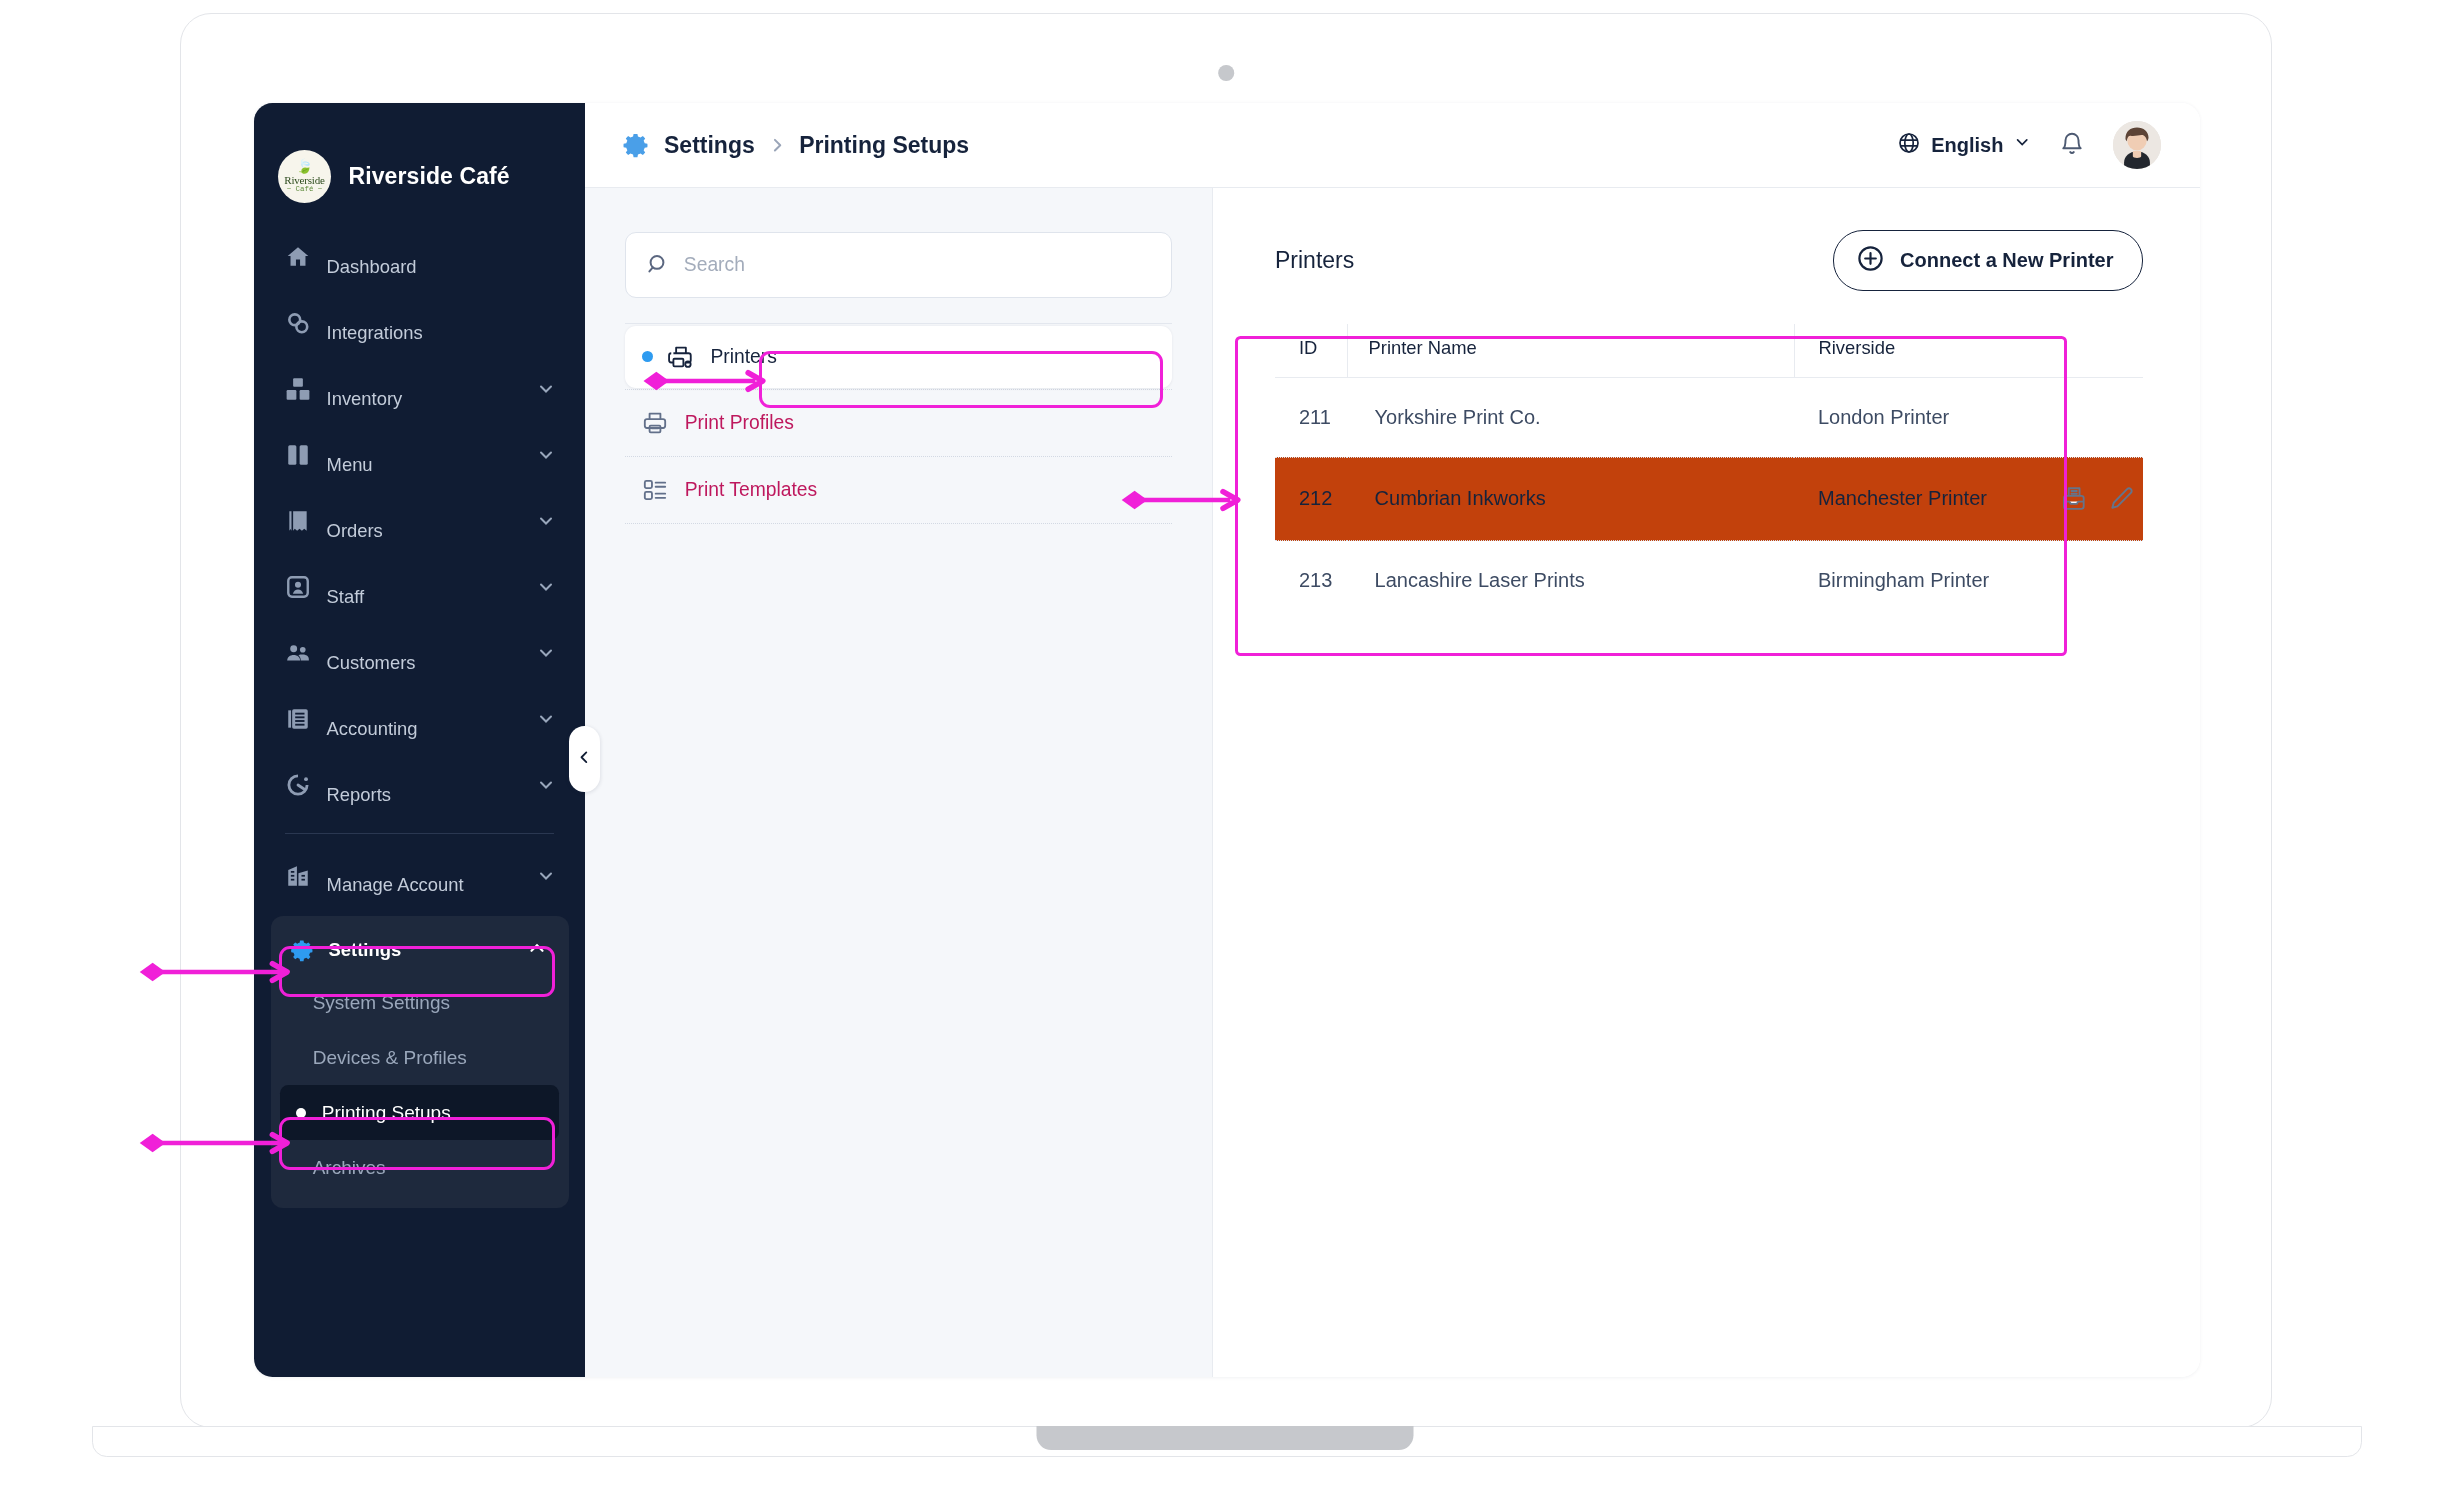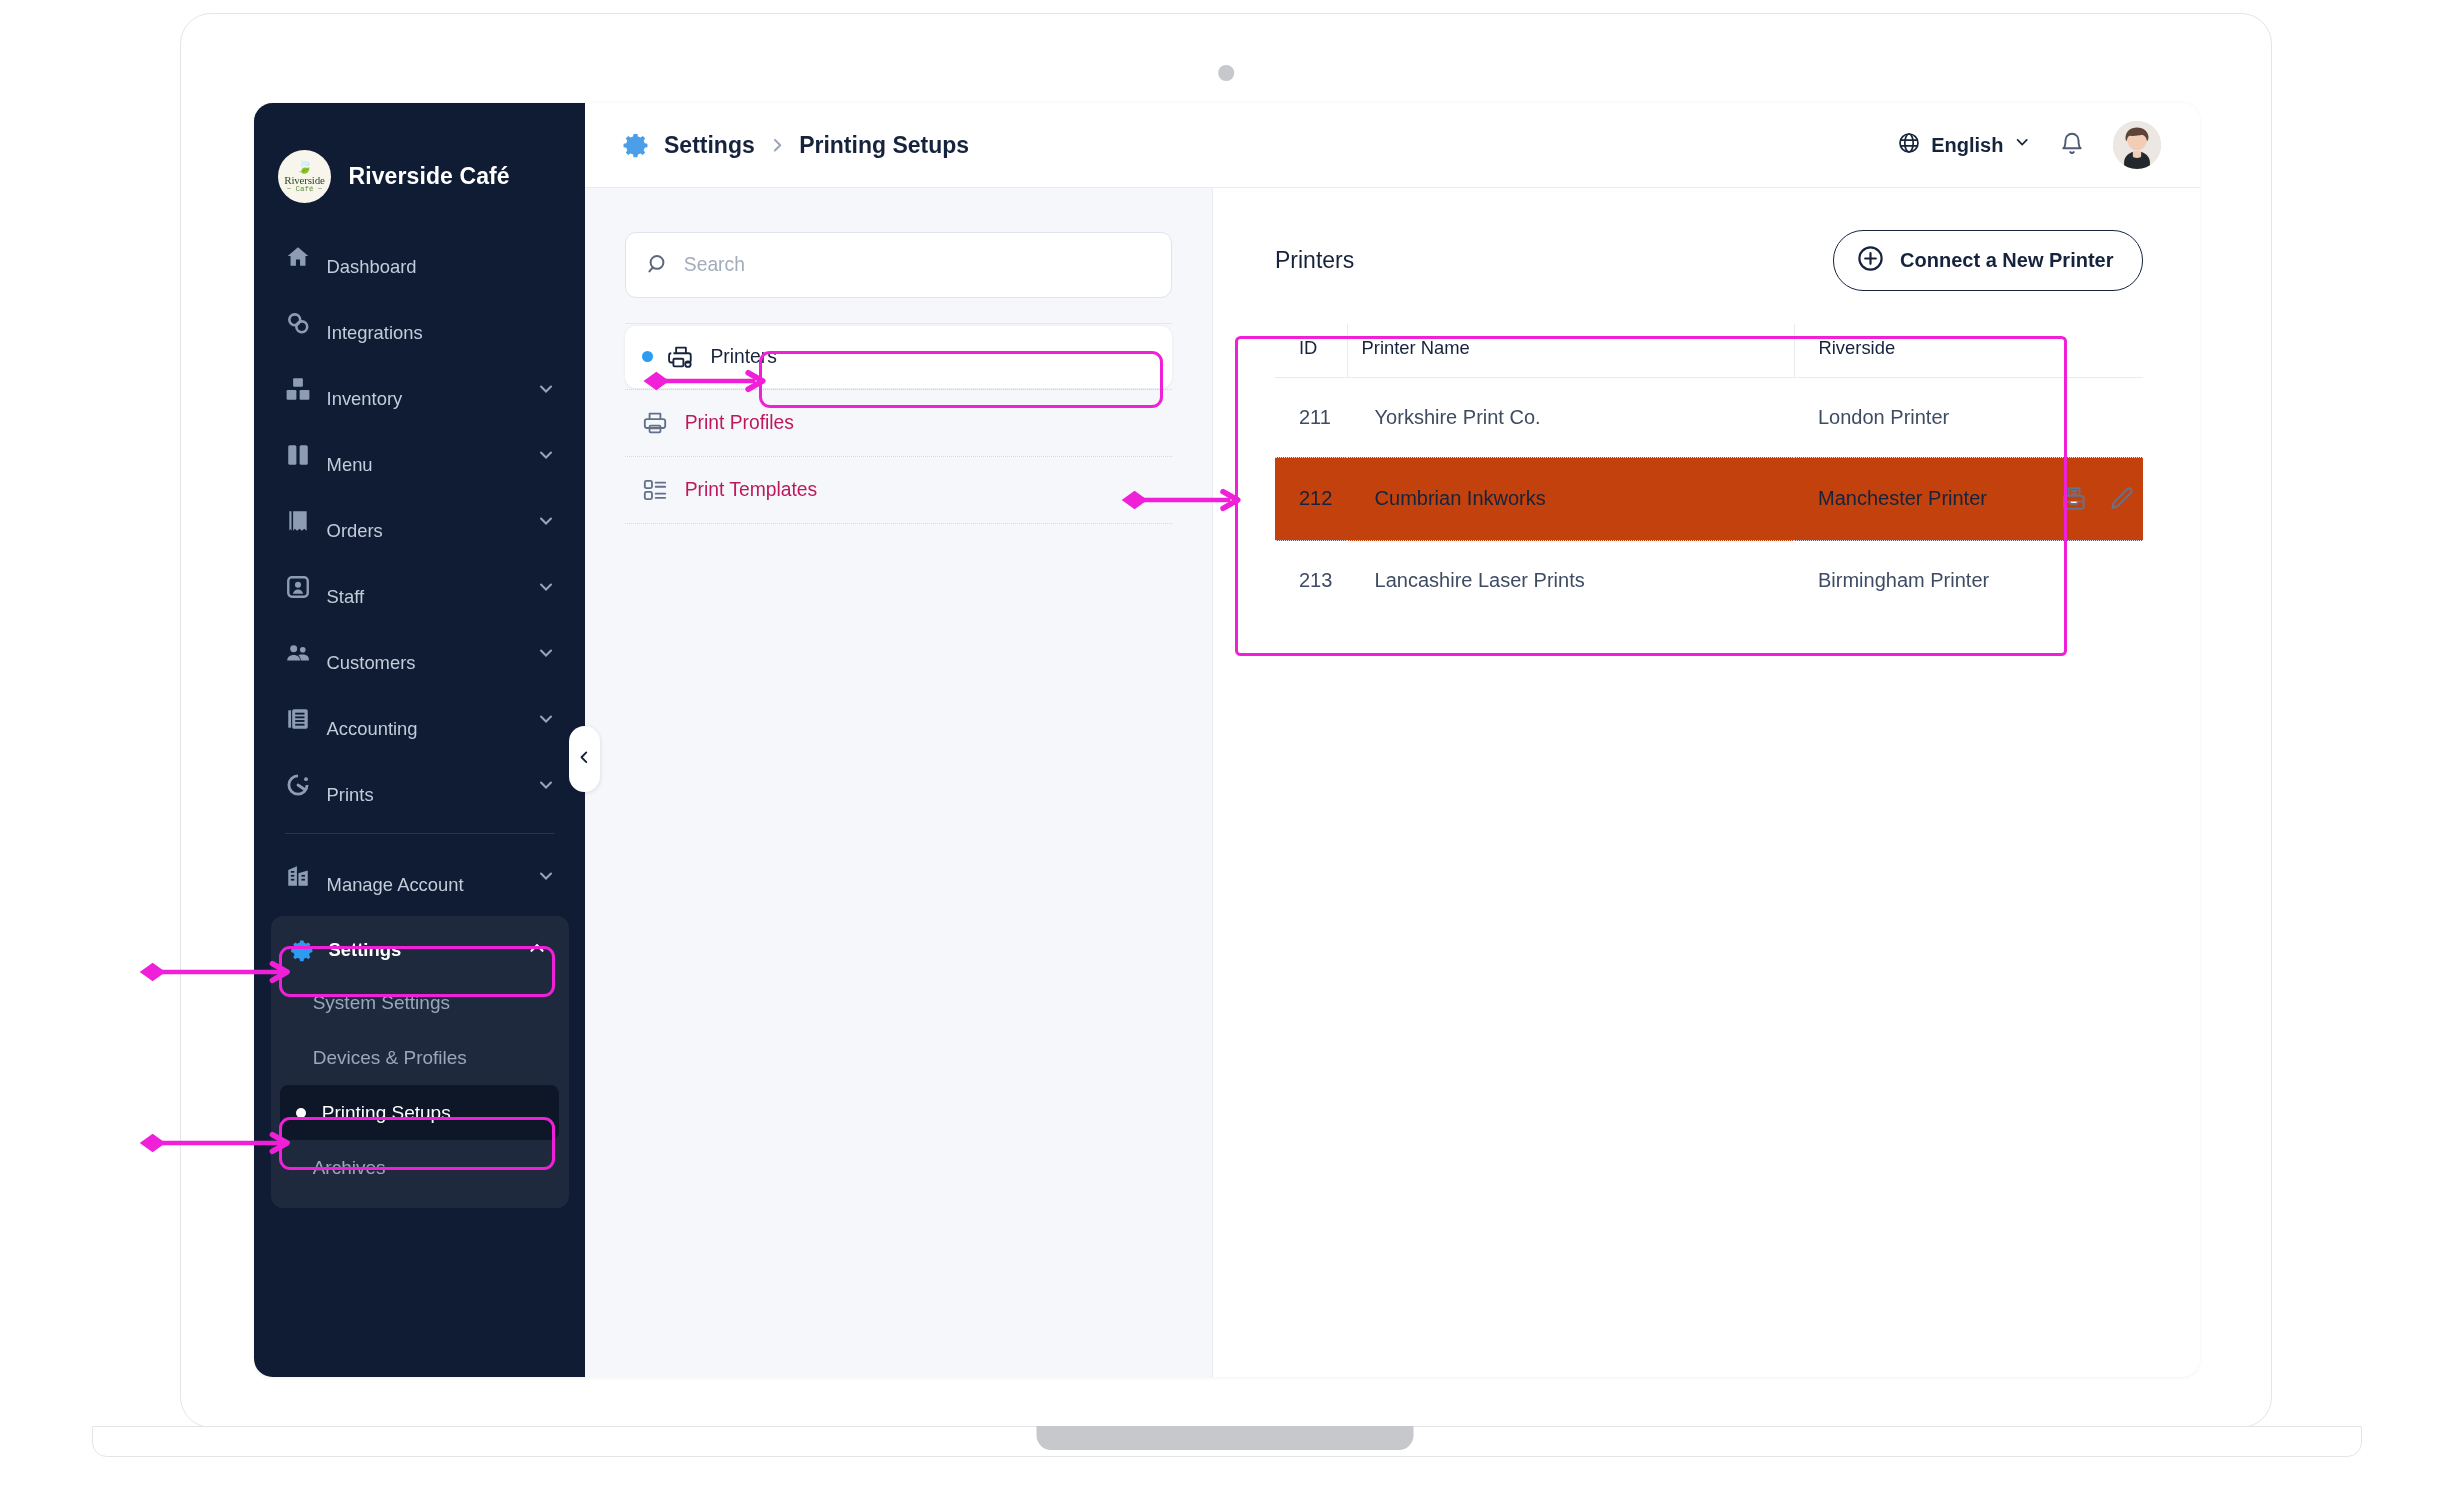--- a/index.html
+++ b/index.html
@@ -282,21 +282,21 @@
   }
 
   table.printers { width: 100%; border-collapse: collapse; }
   table.printers th {
     text-align: left;
     font-size: 18.4px; font-weight: normal; color: #16233c;
     padding: 13px 0 18.4px 0;
     border-bottom: 0.9px solid #e8ebf0;
   }
   table.printers th.c-id { width: 72px; padding-left: 24px; }
-  table.printers th.c-name { padding-left: 14px; border-left: 0.9px solid #e8ebf0; }
+  table.printers th.c-name { padding-left: 21px; border-left: 0.9px solid #e8ebf0; }
   table.printers th.c-loc { width: 349px; padding-left: 24px; border-left: 0.9px solid #e8ebf0; }
   table.printers td {
     font-size: 20px; color: #3d4b63;
     padding: 27.6px 0;
     border-bottom: 1.8px dotted #dde2ea;
     vertical-align: middle;
   }
   table.printers td.c-id { padding-left: 24px; }
   table.printers td.c-name { padding-left: 27.6px; }
   table.printers td.c-loc { padding-left: 24px; }
@@ -461,21 +461,21 @@
       </div>
 
       <div class="nav-item">
         <span class="ico">
           <svg width="26" height="26" viewBox="0 0 24 24" fill="none" stroke="currentColor" stroke-width="2.6">
               <path d="M20.4 12A8.4 8.4 0 1 1 12 3.6"></path>
               <path d="M12 12l6.6 4.4" stroke-linecap="round"></path>
               <circle cx="19.4" cy="6.6" r="1.8" fill="currentColor" stroke="none"></circle>
             </svg>
         </span>
-        <span class="lbl">Prints</span>
+        <span class="lbl">Reports</span>
         <span class="chev">
           <svg width="20" height="20" viewBox="0 0 24 24" fill="none" stroke="currentColor" stroke-width="2.4" stroke-linecap="round">
               <path d="M6 9l6 6 6-6"></path>
             </svg>
         </span>
       </div>
 
       <div class="nav-divider"></div>
 
       <div class="nav-item">

